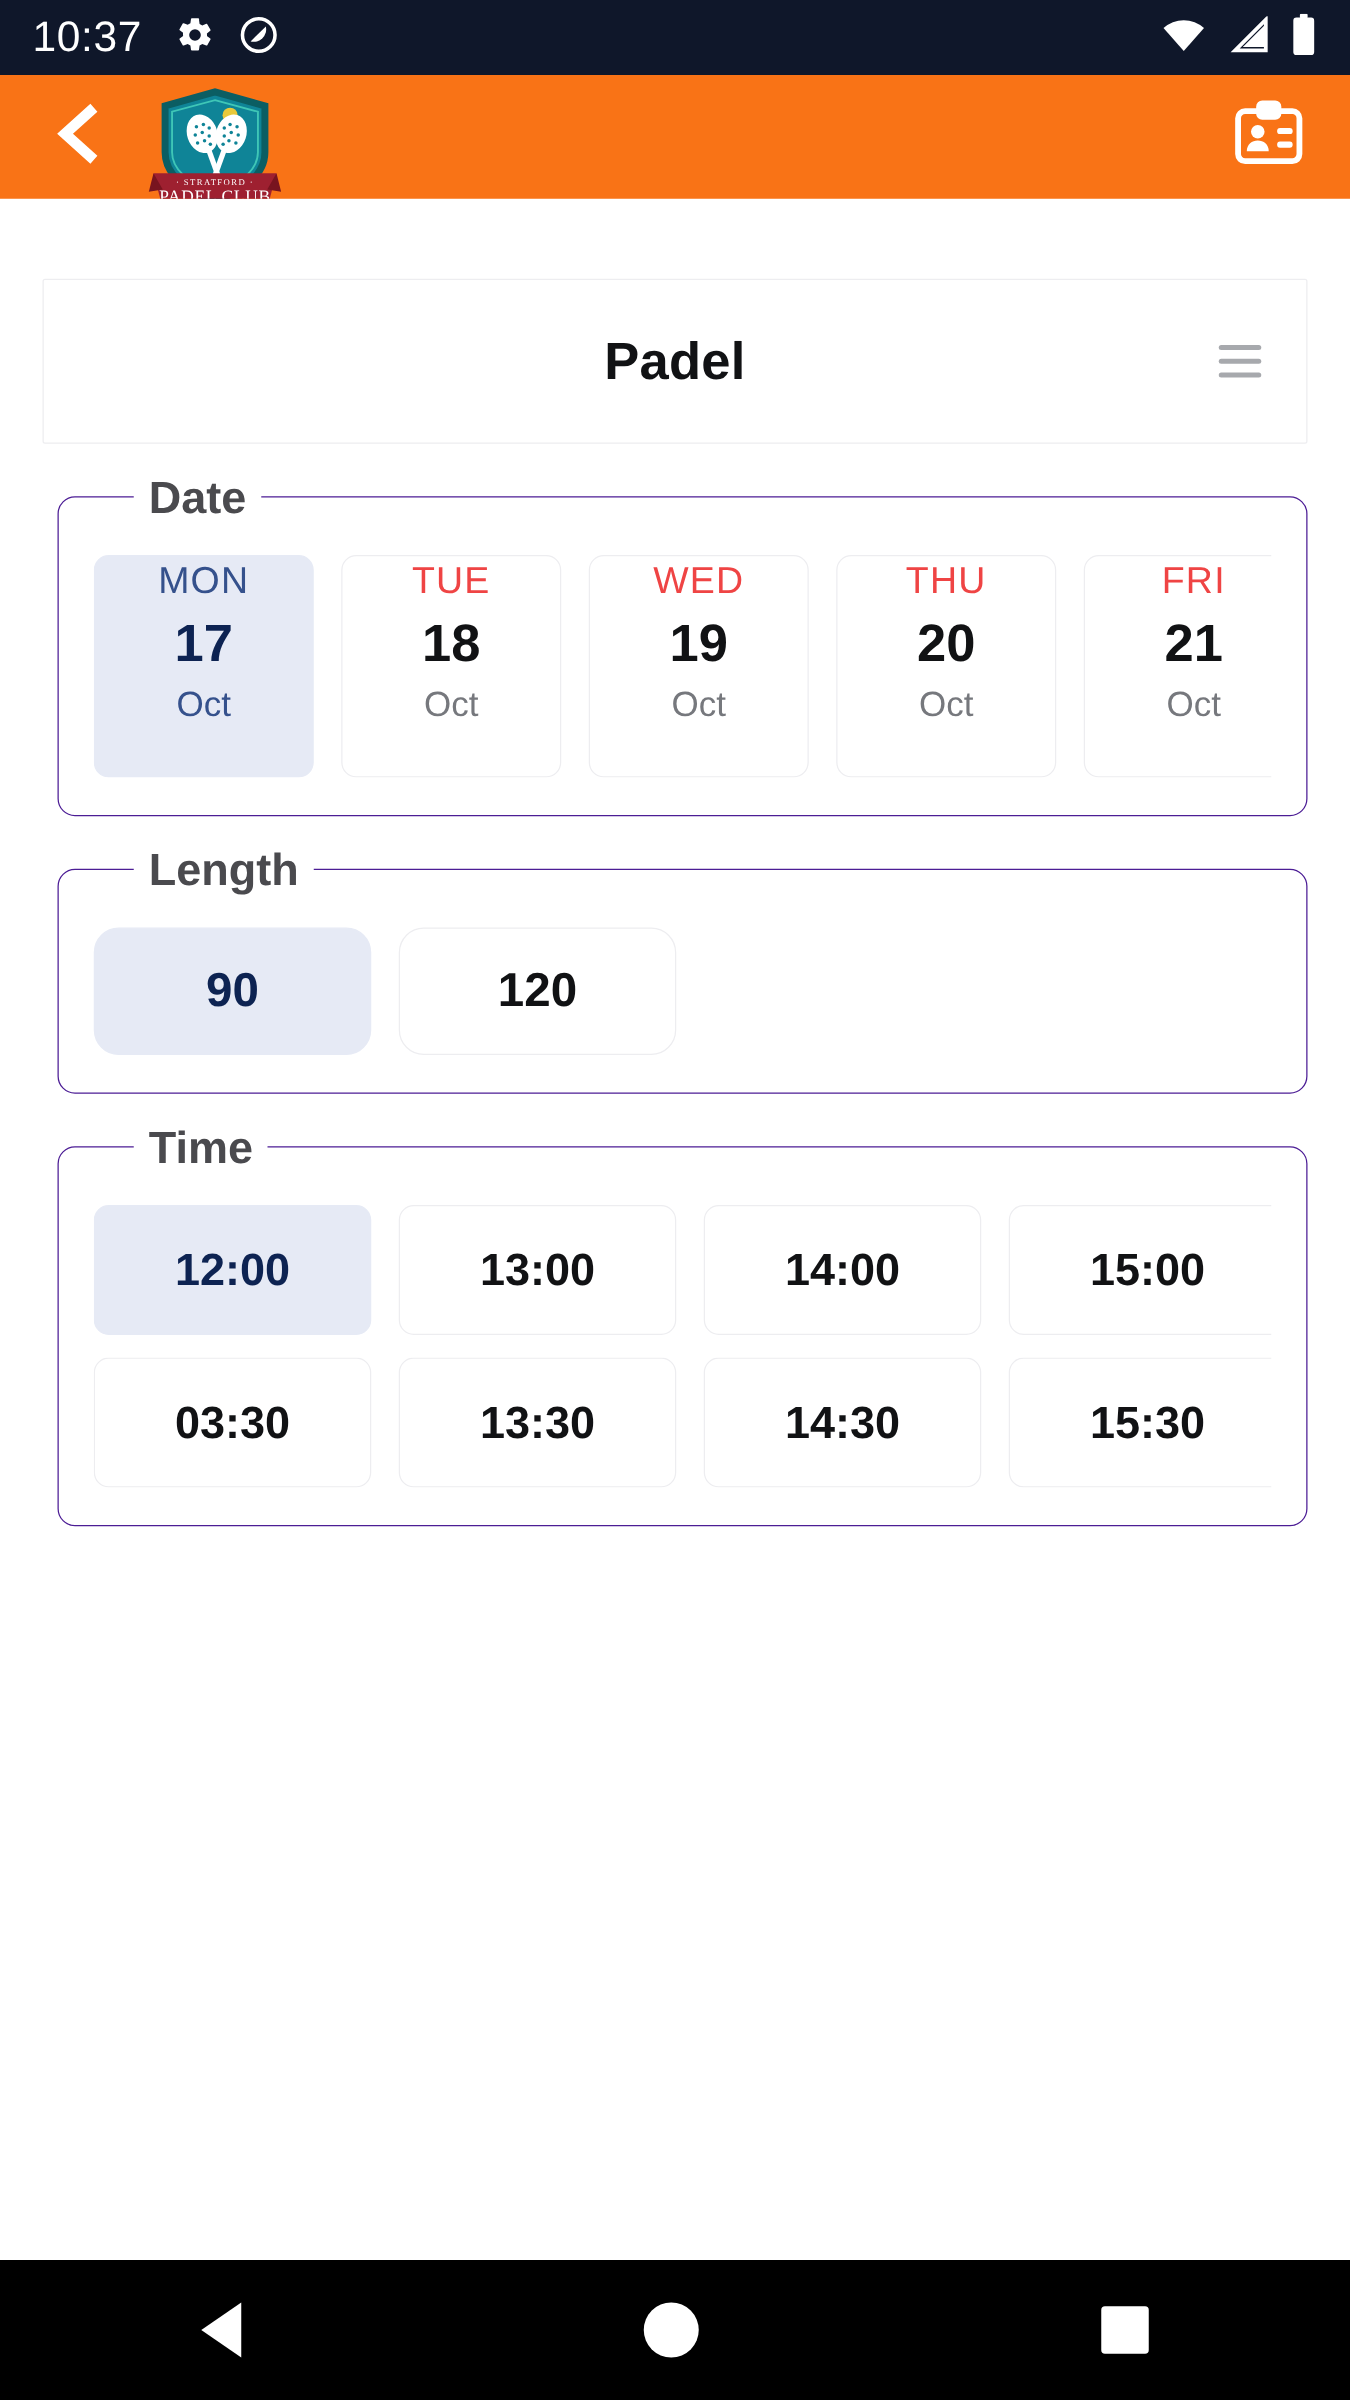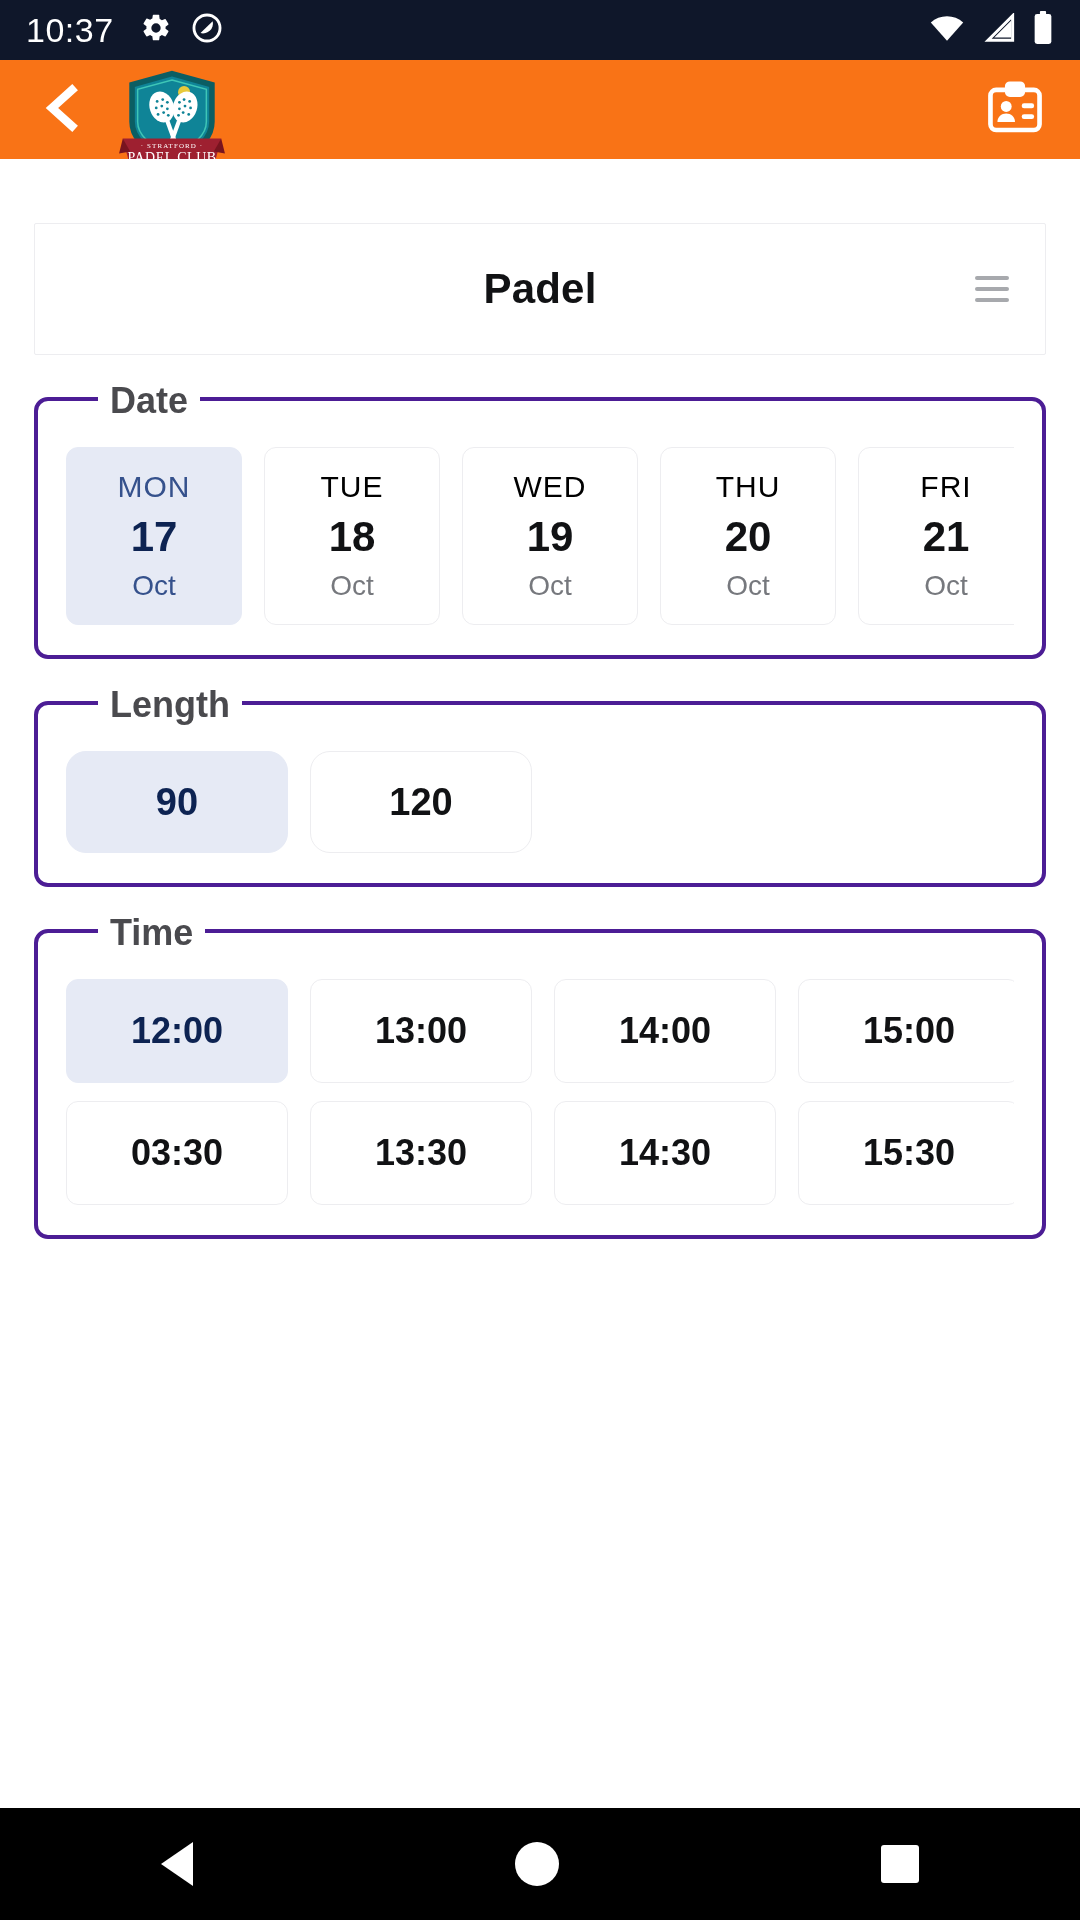--- a/index.html
+++ b/index.html
@@ -50,40 +50,41 @@
   }
   .hamburger{ margin-left:auto; width:44px; display:flex; flex-direction:column; gap:7px; z-index:2;}
   .hamburger i{ display:block; height:4px; background:#a7a9ad; border-radius:2px; }
   .hamburger i:nth-child(1){ width:34px; }
   .hamburger i:nth-child(2){ width:34px; }
   .hamburger i:nth-child(3){ width:34px; }
 
   
   .group{
     position:relative;
-    border:4px solid #4c1d95; border-radius:14px;
+    border:1px solid #4c1d95; border-radius:14px;
     margin-top:42px; padding:46px 28px 30px 28px;
     background:#fff;
+    margin-left:12px;
   }
   .group > .legend{
     position:absolute; top:-23px; left:60px;
     background:#fff; padding:0 12px;
     font-size:36px; font-weight:700; color:#4a4a4e; line-height:46px;
   }
   .row{ display:flex; gap:22px; }
   .row.scroll{ overflow:hidden; }
 
   
   .chip-date{
     flex:0 0 auto; width:176px; height:178px;
     border:1px solid #ededf0; border-radius:12px;
-    display:flex; flex-direction:column; align-items:center; justify-content:center;
+    display:flex; flex-direction:column; align-items:center; 
     background:#fff; gap:4px;
   }
-  .chip-date .dow{ font-size:30px; color:#000000; letter-spacing:1px; line-height:40px;}
+  .chip-date .dow{ font-size:30px; color:#ef4444; letter-spacing:1px; line-height:40px;}
   .chip-date .dnum{ font-size:42px; font-weight:700; color:#111214; line-height:52px;}
   .chip-date .mon{ font-size:28px; color:#76787d; line-height:38px;}
   .chip-date.sel{ background:#e6eaf5; border-color:#e6eaf5; }
   .chip-date.sel .dow{ color:#35518c; }
   .chip-date.sel .dnum{ color:#0d2352; }
   .chip-date.sel .mon{ color:#35518c; }
 
   
   .chip-len{
     flex:0 0 auto; width:222px; height:102px;

